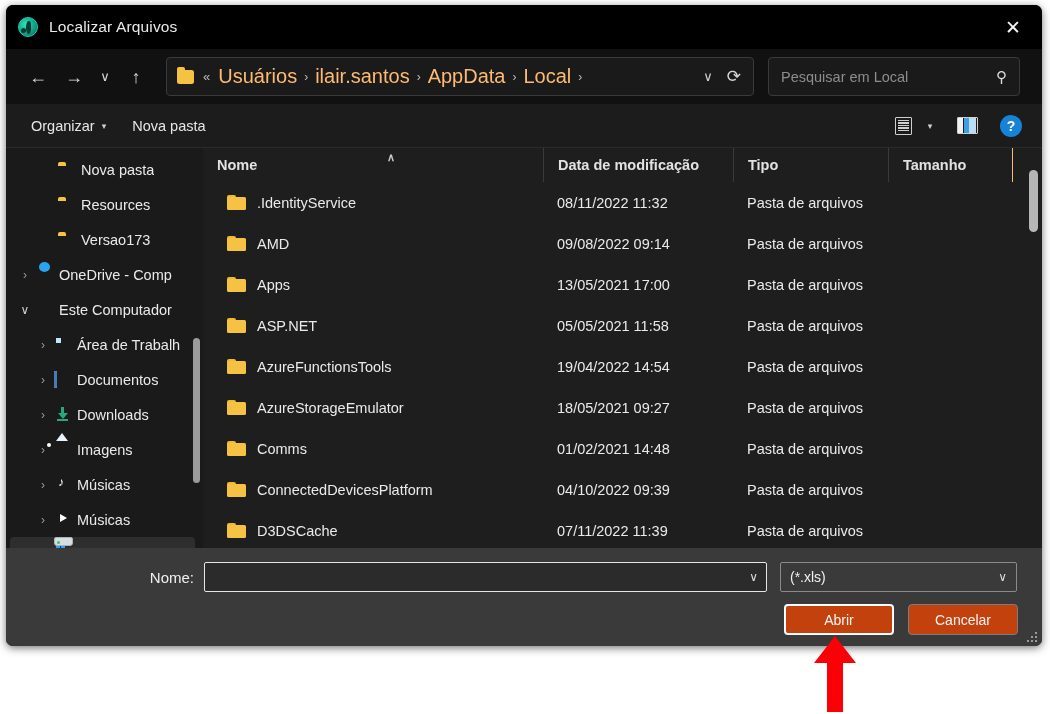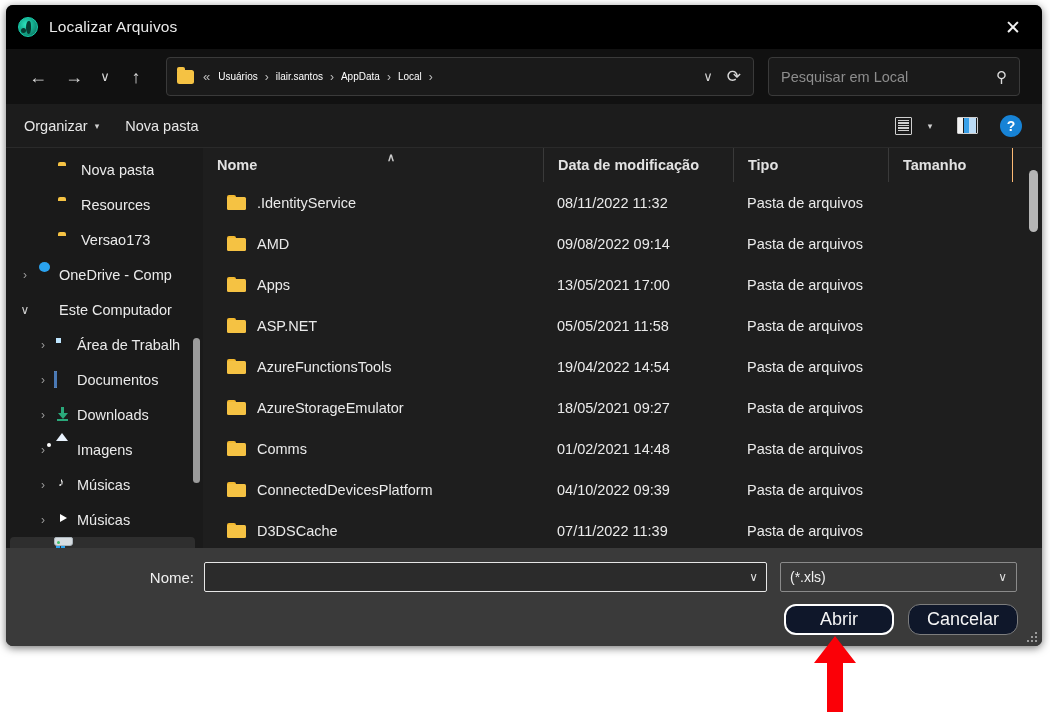--- a/index.html
+++ b/index.html
@@ -76,42 +76,42 @@
   .crumb-folder {
     width: 17px; height: 14px; flex: 0 0 17px;
     background: #f5c243; border-radius: 1.5px 2.5px 2.5px 2.5px;
     position: relative; margin-right: 9px;
   }
   .crumb-folder::before {
     content:''; position:absolute; left:0; top:-3px; width:8px; height:4px;
     background:#f5c243; border-radius:2px 2px 0 0;
   }
   .crumbs { display: flex; align-items: center; flex: 1 1 auto; min-width: 0; overflow: hidden; }
-  .crumb { color: #ffffff; font-size: 10px; white-space: nowrap; }
+  .crumb { color: #fdba74; font-size: 20px; white-space: nowrap; }
   .crumb-sep { color: #bdbdbd; font-size: 12px; margin: 0 7px; }
   .crumb-sep.dbl { margin: 0 8px 0 0; font-size: 13px; }
   .addr-caret { color: #d3d3d3; font-size: 13px; padding: 0 12px; flex: 0 0 auto; }
   .addr-refresh { color: #d8d8d8; font-size: 17px; padding: 0 6px 0 2px; flex: 0 0 auto; }
 
   .searchbox {
     flex: 0 0 252px; height: 39px; margin-left: 14px;
     background: #1a1a1a; border: 1px solid #3a3a3a; border-radius: 4px;
     display: flex; align-items: center; padding: 0 12px;
   }
   .searchbox input {
     flex: 1 1 auto; background: transparent; border: 0; outline: 0;
     color: #e0e0e0; font-size: 14.5px; font-family: inherit; min-width: 0;
   }
   .searchbox input::placeholder { color: #8d8d8d; }
   .search-ico { color: #dcdcdc; font-size: 15px; flex: 0 0 auto; }
 
   
   .cmdbar {
     height: 44px; flex: 0 0 44px; background: #1c1c1c;
-    display: flex; align-items: center; padding: 0 14px 0 18px;
+    display: flex; align-items: center; padding: 0 14px 0 25px;
     border-bottom: 1px solid #2a2a2a;
   }
   .cmd-item { color: #e6e6e6; font-size: 14.5px; display: flex; align-items: center; margin-right: 26px; }
   .cmd-caret { font-size: 9px; margin-left: 7px; color: #cfcfcf; }
   .cmd-spacer { flex: 1 1 auto; }
   .icon-btn { width: 34px; height: 30px; display: flex; align-items: center; justify-content: center; }
 
   .ico-list { width: 17px; height: 18px; display: flex; flex-direction: column; justify-content: space-between;
               border: 1px solid #cfcfcf; border-radius: 1px; padding: 2px 2px; }
   .ico-list i { display: block; height: 1.6px; background: #cfcfcf; }
@@ -222,23 +222,23 @@
   .filter-select {
     flex: 0 0 237px; height: 30px; margin-left: 13px; background: #3a3a3a;
     border: 1px solid #8a8a8a; border-radius: 2px;
     display: flex; align-items: center; padding: 0 9px;
   }
   .filter-text { flex: 1 1 auto; color: #f0f0f0; font-size: 14px; }
   .filter-caret { color: #dedede; font-size: 12px; }
 
   .btn-row { display: flex; justify-content: flex-end; padding-right: 24px; margin-top: 10px; }
   .btn {
-    width: 110px; height: 31px; border-radius: 12px;
+    width: 110px; height: 31px; border-radius: 4px;
     display: flex; align-items: center; justify-content: center;
-    color: #f5f5f5; font-size: 18px; background: #0f172a;
+    color: #f5f5f5; font-size: 14px; background: #c2410c;
     border: 1px solid #7d7d7d;
   }
   .btn.primary { border: 2px solid #ffffff; margin-right: 14px; }
 
   .grip { position: absolute; right: 5px; bottom: 4px; width: 12px; height: 12px; }
   .grip i { position: absolute; width: 2px; height: 2px; background: #9b9b9b; }
   .grip i:nth-child(1){right:0;bottom:0}
   .grip i:nth-child(2){right:4px;bottom:0}
   .grip i:nth-child(3){right:8px;bottom:0}
   .grip i:nth-child(4){right:0;bottom:4px}

